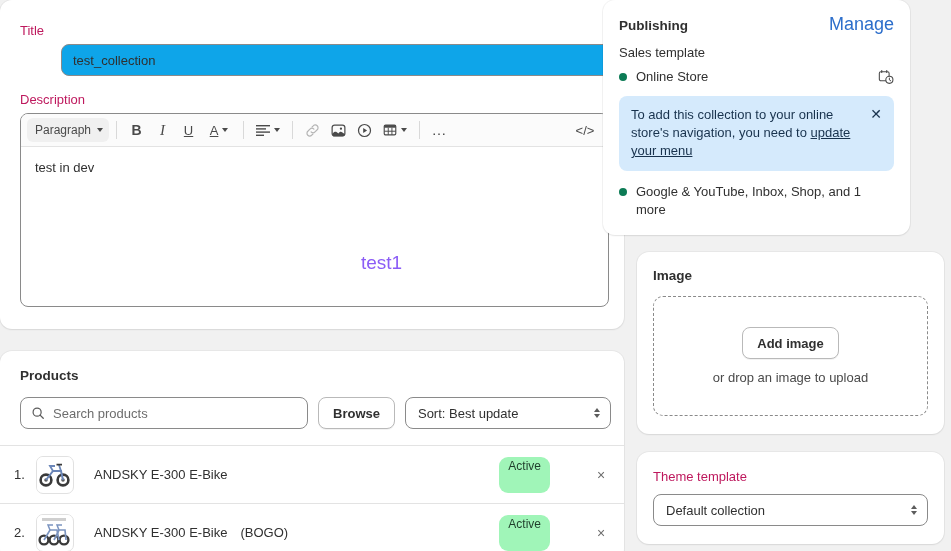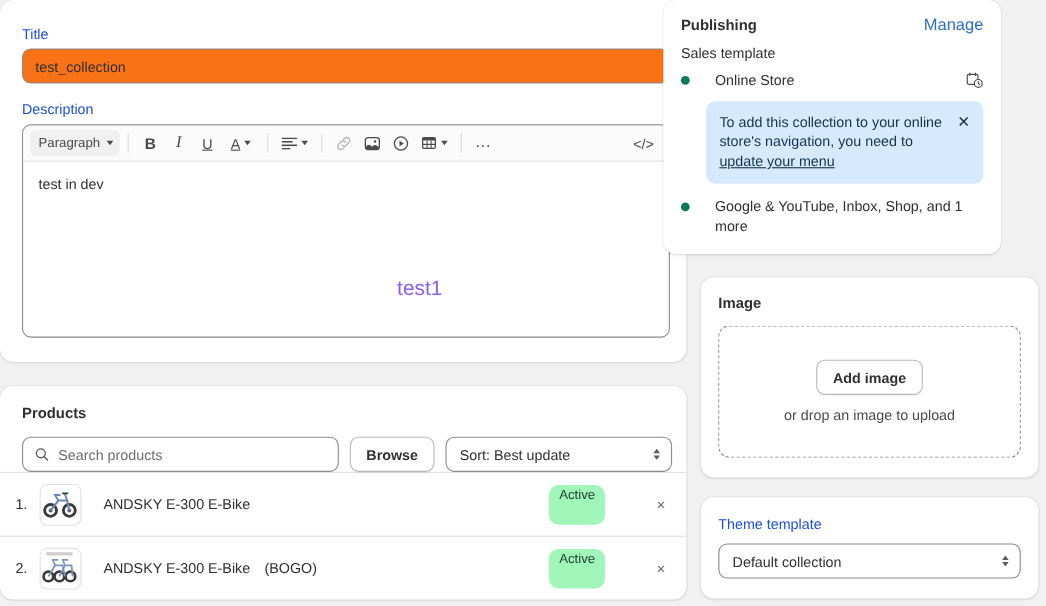--- a/index.html
+++ b/index.html
@@ -30,38 +30,39 @@
   }
 
   #details-card {
     left: 0; top: 0;
     width: 624px;
     padding: 22px 8px 22px 20px;
     box-sizing: border-box;
   }
   .field-label {
     font-size: 13px;
-    color: #1d4ed8;
+    color: #be185d;
     margin-bottom: 5px;
     line-height: 17px;
   }
   .text-input {
     width: 589px;
     height: 32px;
     box-sizing: border-box;
     border: 1px solid #8a8a8a;
     border-radius: 8px;
-    background: #f97316;
+    background: #0ea5e9;
     padding: 0 11px;
     font-family: "Liberation Sans", sans-serif;
     font-size: 13px;
     color: #303030;
     line-height: 30px;
     outline: none;
     display: block;
+    margin-left: 41px;
   }
   .spacer-16 { height: 15px; }
 
   
   .editor {
     width: 589px;
     border: 1px solid #8a8a8a;
     border-radius: 8px;
     overflow: hidden;
     background: #fff;
@@ -144,20 +145,21 @@
     font-weight: bold;
     color: #303030;
     padding: 0 20px;
     margin-bottom: 14px;
   }
   .prod-controls {
     display: flex;
     gap: 10px;
     padding: 0 8px 0 20px;
     align-items: center;
+    margin-bottom: 16px;
   }
   .search-box {
     flex: 0 0 288px;
     height: 32px;
     border: 1px solid #8a8a8a;
     border-radius: 8px;
     display: flex;
     align-items: center;
     gap: 8px;
     padding: 0 10px;
@@ -263,29 +265,29 @@
     box-sizing: border-box;
   }
   .pub-head {
     display: flex;
     justify-content: space-between;
     align-items: baseline;
     margin-bottom: 10px;
   }
   .pub-title { font-size: 13.5px; font-weight: bold; color: #303030; }
   .link-blue {
-    font-size: 15px;
+    font-size: 18px;
     color: #2c6ecb;
     cursor: pointer;
   }
   .sub-label { font-size: 13px; color: #303030; margin-bottom: 8px; }
   .chan-row {
     display: flex;
     align-items: flex-start;
-    gap: 23px;
+    gap: 9px;
     font-size: 13px;
     color: #303030;
     line-height: 18px;
   }
   .dot {
     width: 8px; height: 8px;
     border-radius: 50%;
     background: #0c7b55;
     flex: 0 0 8px;
     margin-top: 5px;
@@ -539,21 +541,21 @@
       <span class="chan-name">Online Store</span>
       <svg width="16" height="16" viewBox="0 0 18 18" style="margin-top:1px;">
         <rect x="1.5" y="3" width="11" height="10.2" rx="1.8" fill="none" stroke="#4a4a4a" stroke-width="1.2"></rect>
         <line x1="4.2" y1="1.6" x2="4.2" y2="4" stroke="#4a4a4a" stroke-width="1.2" stroke-linecap="round"></line>
         <line x1="9.8" y1="1.6" x2="9.8" y2="4" stroke="#4a4a4a" stroke-width="1.2" stroke-linecap="round"></line>
         <circle cx="12.8" cy="12.2" r="4" fill="#ffffff" stroke="#4a4a4a" stroke-width="1.2"></circle>
         <path d="M12.8 10.2 v2.1 l1.5 1" fill="none" stroke="#4a4a4a" stroke-width="1.1" stroke-linecap="round"></path>
       </svg>
     </div>
 
-    <div class="banner" style="background: rgb(213, 234, 252); margin-left: 23px;">
+    <div class="banner" style="background: rgb(213, 234, 252);">
       <div class="banner-text">
         <span>To add this collection to your online store's navigation, you need to </span><span class="banner-link">update your menu</span>
       </div>
       <div class="banner-x">✕</div>
     </div>
 
     <div class="chan-row">
       <span class="dot" style="background: rgb(12, 123, 85);"></span>
       <span class="chan-name">Google &amp; YouTube, Inbox, Shop, and 1 more</span>
     </div>

